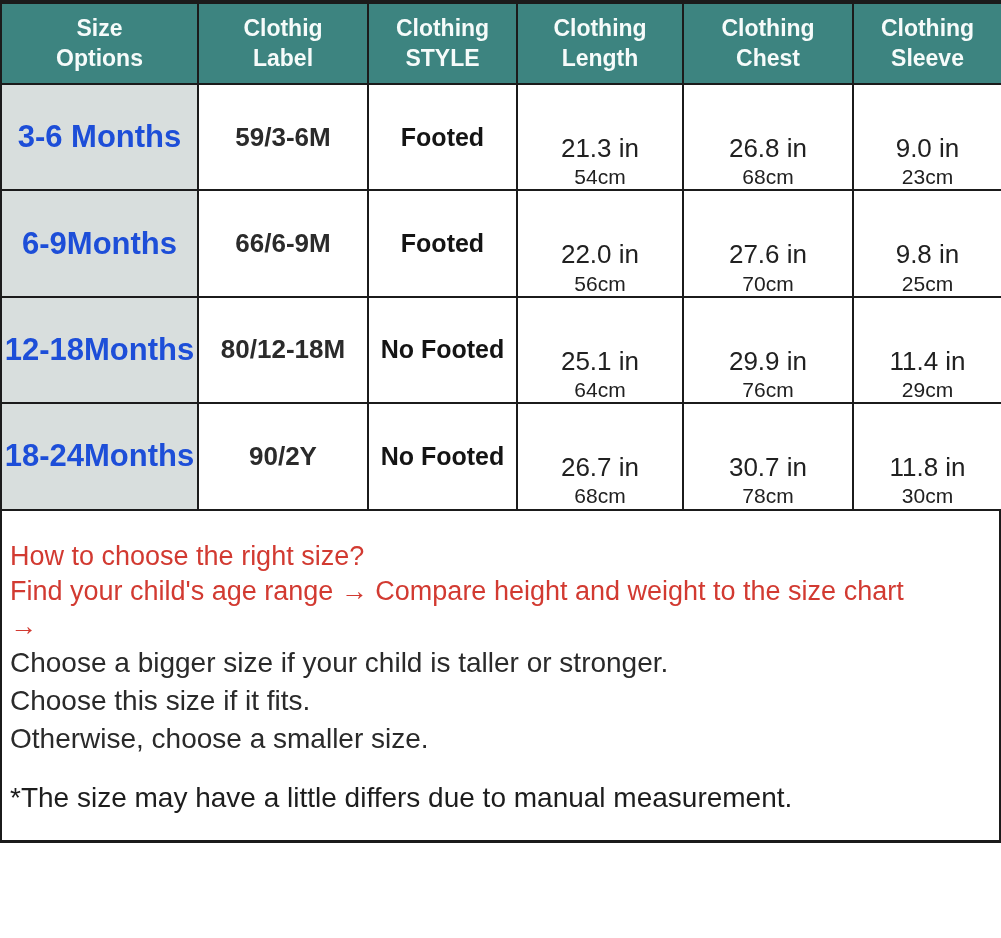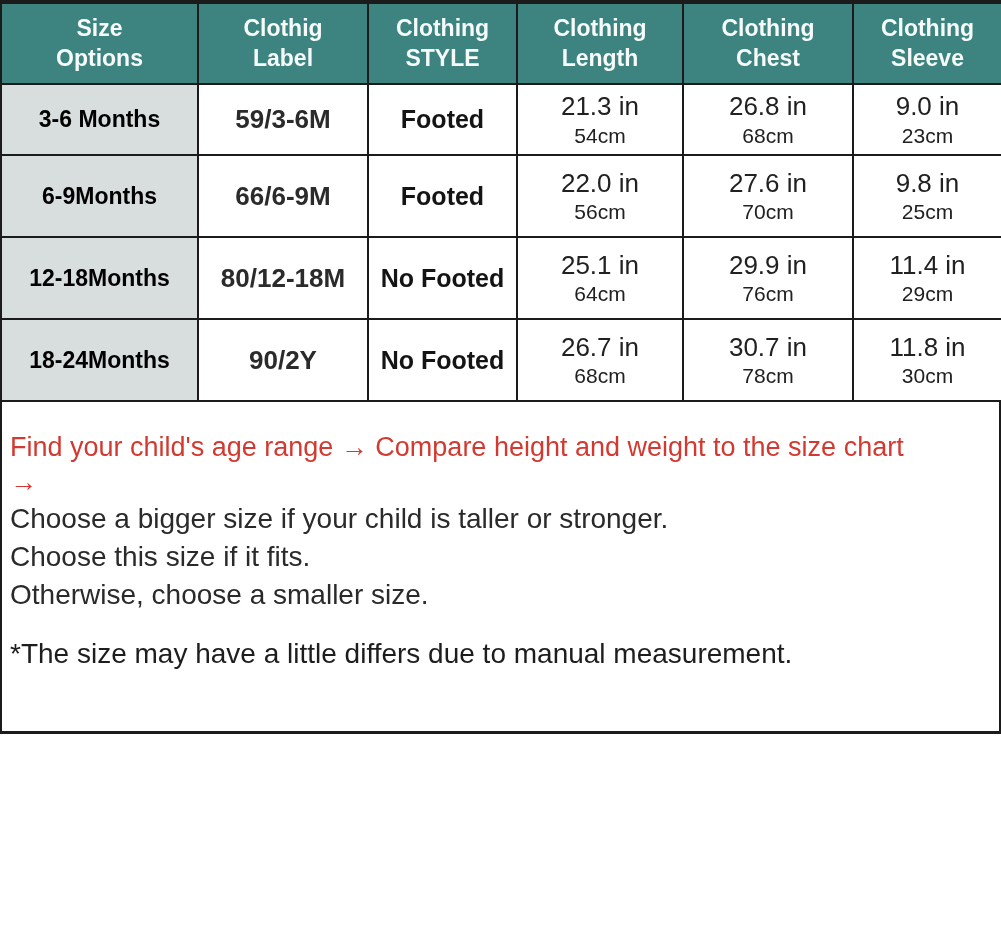--- a/index.html
+++ b/index.html
@@ -29,35 +29,35 @@
     background: #3d8480;
     color: #f6fbfa;
     font-size: 23px;
     font-weight: bold;
     white-space: pre-line;
     line-height: 1.3;
   }
   td.size-cell {
     background: #d8dedd;
     font-weight: bold;
-    font-size: 23px;
-    color: #000000;
+    font-size: 31px;
+    color: #1d4ed8;
   }
   td.label-cell {
     font-size: 26px;
     font-weight: bold;
     color: #2b2b2b;
   }
   td.style-cell {
     font-size: 25px;
     font-weight: bold;
     color: #141414;
   }
   td.meas-cell { color: #212121; }
-  td.meas-cell .in  { font-size: 26px; line-height: 1.2; }
+  td.meas-cell .in  { font-size: 26px; line-height: 1.2; margin-top: 48px; }
   td.meas-cell .cm  { font-size: 21px; line-height: 1.2; }
   
   .notes {
     width: 1001px;
     height: 332px;
     border-left: 2px solid #1b1b1b;
     border-right: 2px solid #1b1b1b;
     border-bottom: 3px solid #1b1b1b;
     padding: 28px 4px 0 8px;
   }
@@ -179,19 +179,20 @@
     </td>
     <td class="meas-cell">
       <div class="in">11.8 in</div>
       <div class="cm">30cm</div>
     </td>
   </tr>
 </tbody>
   </table>
 
 <div class="notes">
+  <span class="line red-line">How to choose the right size?</span>
   <span class="line red-line">Find your child's age range → Compare height and weight to the size chart</span>
   <span class="line red-line">→</span>
   <span class="line black-line">Choose a bigger size if your child is taller or stronger.</span>
   <span class="line black-line">Choose this size if it fits.</span>
   <span class="line black-line">Otherwise, choose a smaller size.</span>
   <div class="footnote">*The size may have a little differs due to manual measurement.</div>
 </div>
 
 </body></html>

